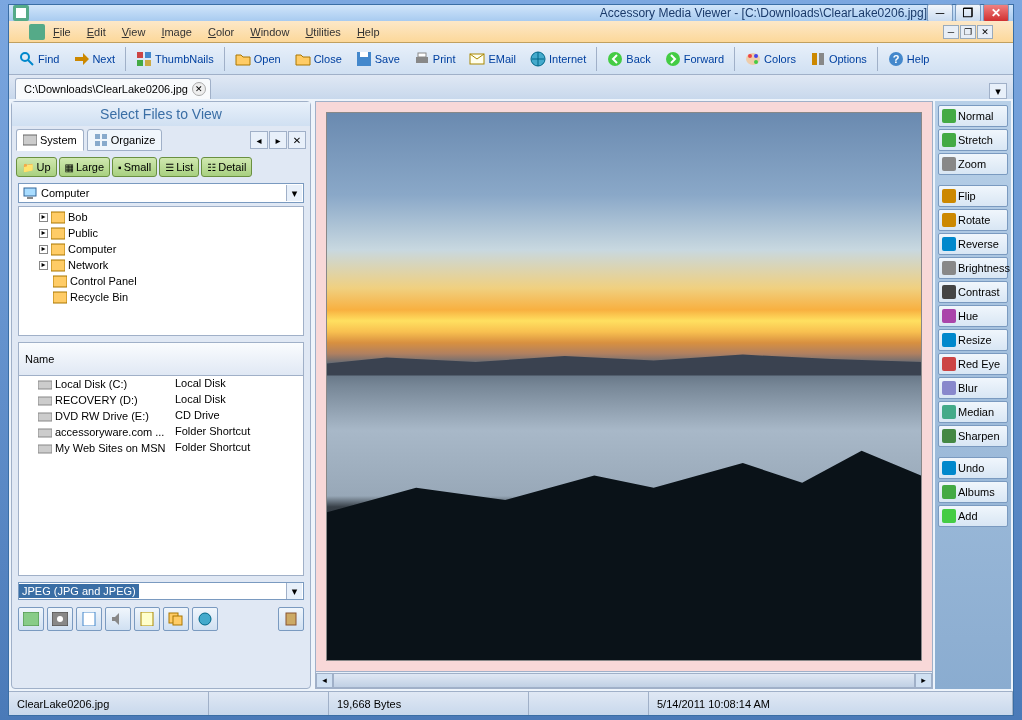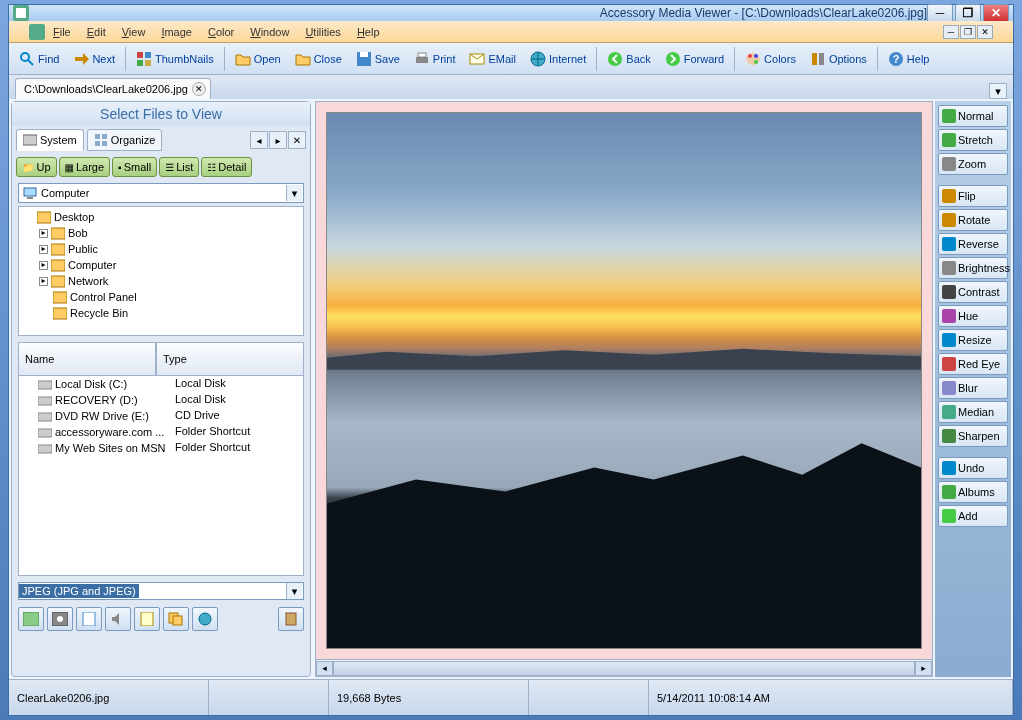--- a/index.html
+++ b/index.html
@@ -60,21 +60,21 @@
 .mountains { position: absolute; bottom: 52%; left: 0; right: 0; height: 30px; background: #3a4250; clip-path: polygon(0 60%, 10% 40%, 25% 55%, 40% 35%, 55% 50%, 70% 30%, 85% 45%, 100% 55%, 100% 100%, 0 100%); }
 .foreground { position: absolute; bottom: 0; left: 0; right: 0; height: 45%; background: #0a1218; clip-path: polygon(0 40%, 15% 30%, 30% 35%, 45% 25%, 55% 30%, 70% 20%, 80% 28%, 90% 15%, 100% 25%, 100% 100%, 0 100%); }
 .hsb { height: 17px; background: #e8f0fa; border: 1px solid #a0b0c8; border-top: none; display: flex; align-items: center; }
 .hsb .ar { width: 17px; height: 15px; background: #d0e0f2; border: 1px solid #a0b0c8; display: flex; align-items: center; justify-content: center; cursor: pointer; font-size: 9px; }
 .hsb .track { flex: 1; height: 15px; background: #f0f4fa; position: relative; }
 .hsb .thumb { position: absolute; left: 0; width: 100%; height: 100%; background: linear-gradient(to bottom,#e0e8f4,#c0d0e4); border: 1px solid #a0b0c8; }
 .rightpanel { width: 76px; background: linear-gradient(to bottom,#b8d0e8,#8aacd0); margin: 2px 2px 2px 0; display: flex; flex-direction: column; gap: 2px; padding: 4px 3px; }
 .rbtn { height: 22px; background: linear-gradient(to bottom,#f0f6fc,#d8e6f4); border: 1px solid #7a9ac0; border-radius: 2px; display: flex; align-items: center; gap: 2px; padding: 0 3px; cursor: pointer; font-size: 10px; }
 .rbtn .ico { width: 14px; height: 14px; flex-shrink: 0; }
 .rgap { height: 6px; }
-.statusbar { height: 36px; background: linear-gradient(to bottom,#e0e8f4,#c8d8ec); border-top: 1px solid #a0b0c8; display: flex; }
+.statusbar { height: 24px; background: linear-gradient(to bottom,#e0e8f4,#c8d8ec); border-top: 1px solid #a0b0c8; display: flex; }
 .statusbar .cell { border-right: 1px solid #a0b0c8; padding: 3px 8px; display: flex; align-items: center; }
 .statusbar .cell:nth-child(1) { width: 200px; }
 .statusbar .cell:nth-child(2) { width: 120px; }
 .statusbar .cell:nth-child(3) { width: 200px; }
 .statusbar .cell:nth-child(4) { width: 120px; }
 .statusbar .cell:nth-child(5) { flex: 1; }
 svg { display: block; }
 </style>
 </head>
 <body>
@@ -261,27 +261,20 @@
       </div>
       <div class="combo">
         <svg width="14" height="14">
             <rect x="1" y="2" width="12" height="8" fill="#adf" stroke="#369"></rect>
             <rect x="4" y="11" width="6" height="2" fill="#888"></rect>
           </svg>
         <span style="margin-left:4px">Computer</span>
         <div class="dd">▾</div>
       </div>
       <div class="tree" id="tree">
-          <div class="tn" style="padding-left: 2px;">
-            <span style="width:11px"></span>
-            <svg class="ti">
-              <rect width="14" height="11" y="2" fill="#fc6" stroke="#a70"></rect>
-            </svg>
-            <span>Desktop</span>
-          </div>
           <div class="tn" style="padding-left: 18px;">
             <span class="exp">▸</span>
             <svg class="ti">
               <rect width="14" height="11" y="2" fill="#fc6" stroke="#a70"></rect>
             </svg>
             <span>Bob</span>
           </div>
           <div class="tn" style="padding-left: 18px;">
             <span class="exp">▸</span>
             <svg class="ti">
@@ -313,21 +306,20 @@
           <div class="tn" style="padding-left: 18px;">
             <span style="width:11px"></span>
             <svg class="ti">
               <rect width="14" height="11" y="2" fill="#fc6" stroke="#a70"></rect>
             </svg>
             <span>Recycle Bin</span>
           </div>
         </div>
       <div class="listhdr">
         <div class="col">Name</div>
-        <div class="col">Type</div>
       </div>
       <div class="filelist" id="flist">
           <div class="row">
             <div class="c1">
               <svg width="14" height="14">
                 <rect y="4" width="14" height="8" fill="#ccc" stroke="#888"></rect>
               </svg>
               <span>Local Disk (C:)</span>
             </div>
             <div class="c2">Local Disk</div>

